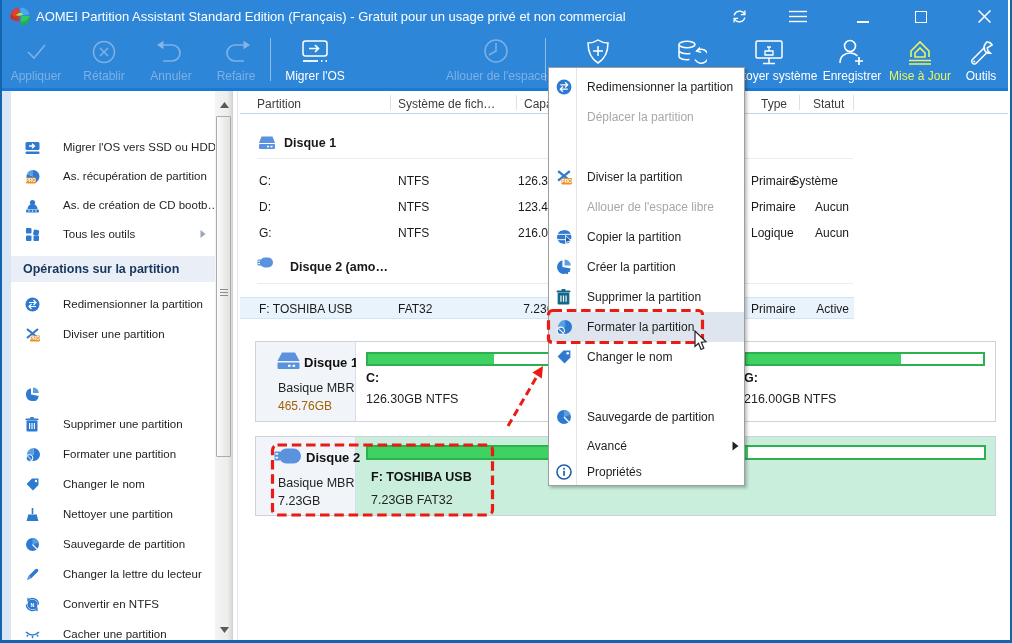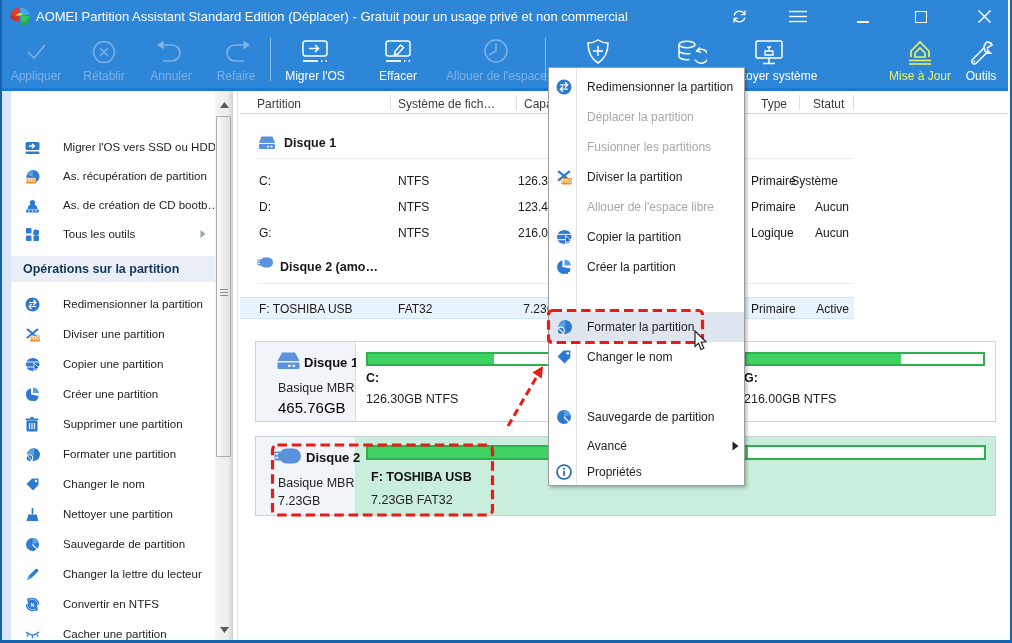--- a/index.html
+++ b/index.html
@@ -49,21 +49,21 @@
   <svg class="abs" style="left:8px;top:5px" width="24" height="24" viewBox="0 0 24 24">
     <path d="M12.3 2.6 A9.3 7.2 0 0 1 21.5 9.6 L12.7 10.2 Z" fill="#47a9ea"></path>
     <path d="M21.6 11 A9.3 7.2 0 0 1 13 17.1 L13 20.9 A9.3 7.2 0 0 0 21.6 14.8 Z" fill="#1fb049"></path>
     <path d="M21.6 11 A9.3 7.2 0 0 1 13 17.1 L13.3 10.7 Z" fill="#2ecb5a"></path>
     <path d="M10.6 2.8 A9.3 7.2 0 0 0 2.6 9.8 L2.6 13.6 L6 15.4 L6 11.7 L11 10.4 Z" fill="#c62f23"></path>
     <path d="M6 11.7 L11 10.4 L10.6 2.8 A9.3 7.2 0 0 0 3.2 9.2 Z" fill="#e23f30"></path>
     <path d="M6 11.7 L11.2 10.3 L11.2 16.8 L6 15.4 Z" fill="#d03427"></path>
     <path d="M7.6 9.9 Q11.5 7.2 15.5 8.9 Q12.3 12.2 7.6 9.9 Z" fill="#a4e33b"></path>
     <path d="M10.2 9.2 Q12 8.2 13.6 8.8" fill="none" stroke="#eaf870" stroke-width="0.8"></path>
   </svg>
-  <div class="abs ttl" style="left:36px;top:9px;">AOMEI Partition Assistant Standard Edition (Déplacer) - Gratuit pour un usage privé et non commercial</div>
+  <div class="abs ttl" style="left:36px;top:9px;">AOMEI Partition Assistant Standard Edition (Français) - Gratuit pour un usage privé et non commercial</div>
   <svg class="abs" style="left:731px;top:8px" width="17" height="17" viewBox="0 0 17 17" fill="none" stroke="#fff" stroke-width="1.4">
     <path d="M13.6 6.2 A5.6 5.6 0 0 0 3.2 7.4"></path>
       <path d="M3.4 10.8 A5.6 5.6 0 0 0 13.8 9.6"></path>
     <path d="M13.9 2.6 L13.9 6.6 L9.9 6.6" stroke-width="1.3"></path>
     <path d="M3.1 14.4 L3.1 10.4 L7.1 10.4" stroke-width="1.3"></path>
   </svg>
   <svg class="abs" style="left:789px;top:10px" width="18" height="13" viewBox="0 0 18 13" stroke="#fff" stroke-width="1.4">
     <line x1="0" y1="1.5" x2="18" y2="1.5"></line>
       <line x1="0" y1="6.5" x2="18" y2="6.5"></line>
       <line x1="0" y1="11.5" x2="18" y2="11.5"></line>
@@ -106,29 +106,20 @@
   <div class="tb-sep" style="left:270px"></div>
   <div class="tb-item" style="left:270px;width:90px">
     <svg width="34" height="30" viewBox="0 0 34 30" fill="none" stroke="#fff" stroke-width="1.5">
       <rect x="5" y="4" width="24" height="15" rx="2.5"></rect>
       <path d="M11 11.5 h9 M17 8 l3.5 3.5 L17 15" stroke-width="1.7"></path>
       <path d="M5 24 h24" stroke-width="1.8"></path>
         <path d="M20 24 h3 M24.5 24 h3" stroke="#2e86d8" stroke-width="1.8"></path>
     </svg>
     <div class="tb-lbl">Migrer l'OS</div>
   </div>
-  <div class="tb-item" style="left:353px;width:90px">
-    <svg width="34" height="30" viewBox="0 0 34 30" fill="none" stroke="#fff" stroke-width="1.5">
-      <rect x="5" y="4" width="24" height="15" rx="2.5"></rect>
-      <path d="M14 14.5 l5.5-6.5 l3 2.5 L17 17 l-3.5 0.5 z" stroke-width="1.4"></path>
-      <path d="M5 24 h24" stroke-width="1.8"></path>
-        <path d="M20 24 h3 M24.5 24 h3" stroke="#2e86d8" stroke-width="1.8"></path>
-    </svg>
-    <div class="tb-lbl">Effacer</div>
-  </div>
   <div class="tb-item dis" style="left:446px;width:100px">
     <svg width="32" height="30" viewBox="0 0 32 30" fill="none" stroke="#7db1e5" stroke-width="1.5">
       <circle cx="16" cy="14" r="11"></circle>
         <path d="M16 6 L16 14 L9 18"></path>
     </svg>
     <div class="tb-lbl">Allouer de l'espace</div>
   </div>
   <div class="tb-sep" style="left:545px"></div>
   <div class="tb-item" style="left:553px;width:90px">
     <svg width="32" height="30" viewBox="0 0 32 30" fill="none" stroke="#fff" stroke-width="1.5">
@@ -145,20 +136,28 @@
     </svg>
   </div>
   <div class="tb-item" style="left:724px;width:90px">
     <svg width="34" height="30" viewBox="0 0 34 30" fill="none" stroke="#fff" stroke-width="1.5">
       <rect x="4" y="4" width="26" height="17" rx="1.5"></rect>
       <path d="M17 21 v5 M11 26.5 h12"></path>
       <path d="M13 14 h8 v4 h-8 z M17 14 v-4 M15 10 h4" stroke-width="1.3"></path>
     </svg>
     <div class="tb-lbl">Nettoyer système</div>
   </div>
+  <div class="tb-item" style="left:807px;width:90px">
+    <svg width="34" height="30" viewBox="0 0 34 30" fill="none" stroke="#fff" stroke-width="1.6">
+      <circle cx="15" cy="9" r="5.5"></circle>
+      <path d="M5 26 c0 -7 5 -10 10 -10 c3 0 5.5 1 7.5 3"></path>
+      <path d="M24 20 v8 M20 24 h8" stroke-width="1.7"></path>
+    </svg>
+    <div class="tb-lbl">Enregistrer</div>
+  </div>
   <div class="tb-item" style="left:875px;width:90px;color:#eaf55e">
     <svg width="34" height="30" viewBox="0 0 34 30" fill="none" stroke="#eaf55e" stroke-width="1.6">
       <path d="M8 20 L8 14 L17 5 L26 14 L26 20"></path>
       <path d="M12 20 L12 16 L17 11 L22 16 L22 20 Z"></path>
       <path d="M6 23.5 h22 M6 27 h22"></path>
     </svg>
     <div class="tb-lbl">Mise à Jour</div>
   </div>
   <div class="tb-item" style="left:936px;width:90px">
     <svg width="32" height="30" viewBox="0 0 32 30" fill="none" stroke="#fff" stroke-width="1.5">
@@ -223,35 +222,26 @@
     <span class="txt">Redimensionner la partition</span>
     </div>
   <div class="side-item" style="top:228px">
     <svg width="16" height="16" viewBox="0 0 16 16">
         <path d="M2 2 L13 11 M13 2 L2 11" stroke="#2e7ad1" stroke-width="2.2"></path>
         <rect x="5" y="8.5" width="10" height="6" rx="1" fill="#e8912d"></rect>
         <text x="10" y="13.3" font-size="4.5" fill="#fff" text-anchor="middle" font-weight="bold">PRO</text>
       </svg>
     <span class="txt">Diviser une partition</span>
     </div>
-  <div class="side-item" style="top:258px">
-    <svg width="15" height="15" viewBox="0 0 15 15">
-        <circle cx="7.5" cy="7.5" r="7" fill="#2e7ad1"></circle>
-        <path d="M7.5 0.5 a7 7 0 0 0 0 14 M1 5 h13 M1 10 h13 M7.5 0.5 a9 7 0 0 0 0 14 M7.5 0.5 a9 7 0 0 1 0 14" stroke="#fff" stroke-width="0.9" fill="none"></path>
-        <path d="M9 6 l5 5 l-3.5 1 l-1.5 3 z" fill="#1c5fae" stroke="#fff" stroke-width="0.8"></path>
-      </svg>
-    <span class="txt">Copier une partition</span>
-    </div>
   <div class="side-item" style="top:288px">
     <svg width="15" height="15" viewBox="0 0 15 15">
         <path d="M13.8 9 A6.5 6.5 0 1 1 6 1.2 L6 7.5 Z" fill="#2e7ad1"></path>
         <path d="M8 0.5 A6.5 6.5 0 0 1 14 6 L8 6 Z" fill="#5aa0e0"></path>
         <path d="M10.5 14 v-5 M8 11.5 h5" stroke="#2e7ad1" stroke-width="1.6"></path>
       </svg>
-    <span class="txt">Créer une partition</span>
     </div>
   <div class="side-item" style="top:318px">
     <svg width="14" height="15" viewBox="0 0 14 15" fill="#2e7ad1">
         <rect x="1.5" y="3.5" width="11" height="11" rx="1"></rect>
         <rect x="0.5" y="1.5" width="13" height="1.8" rx="0.9"></rect>
         <rect x="5" y="0" width="4" height="1.8" rx="0.9"></rect>
         <path d="M4.6 6 v6 M7 6 v6 M9.4 6 v6" stroke="#fff" stroke-width="1.1"></path>
       </svg>
     <span class="txt">Supprimer une partition</span>
     </div>
@@ -368,21 +358,21 @@
   <div class="cell" style="left:278px;top:135px">216.06GB</div>
   <div class="cell" style="left:511px;top:135px">Logique</div>
   <div class="cell" style="left:540px;top:135px;width:69px;text-align:right">Aucun</div>
 
   <svg class="abs" style="left:17px;top:166px" width="20" height="11" viewBox="0 0 20 11">
       <rect x="3" y="0.5" width="13" height="10" rx="5" fill="#5b92dd"></rect>
       <rect x="0.5" y="2.5" width="4" height="6" rx="1" fill="#5b92dd"></rect>
       <rect x="1.2" y="3.6" width="1.8" height="1.1" fill="#fff"></rect>
       <rect x="1.2" y="6" width="1.8" height="1.1" fill="#fff"></rect>
     </svg>
-  <div class="grp" style="left:40px;top:168px;line-height:16px">Disque 2 (amo…</div>
+  <div class="grp" style="left:50px;top:168px;line-height:16px">Disque 2 (amo…</div>
   <div class="abs" style="left:17px;top:192px;width:596px;height:1px;background:#ececec"></div>
 
   <div class="abs" style="left:0px;top:206px;width:614px;height:22px;background:#e9f3fc;border-top:1px solid #d0e5f7;border-bottom:1px solid #d0e5f7"></div>
   <div class="cell" style="left:19px;top:211px">F: TOSHIBA USB</div>
   <div class="cell" style="left:158px;top:211px">FAT32</div>
   <div class="cell" style="left:240px;top:211px;width:84px;text-align:right">7.23GB</div>
   <div class="cell" style="left:511px;top:211px">Primaire</div>
   <div class="cell" style="left:540px;top:211px;width:69px;text-align:right">Active</div>
 </div>
 
@@ -391,21 +381,21 @@
   <div class="abs" style="left:15px;top:10px;width:741px;height:81px;border:1px solid #ccd3db;background:#fff">
     <div class="abs" style="left:0;top:0;width:100px;height:79px;background:#f1f5fa;border-right:1px solid #d9dee5">
       <svg class="abs" style="left:21px;top:10px" width="23" height="18" viewBox="0 0 23 18">
           <path d="M5 0.5 h13 L22.5 9 H0.5 Z" fill="#5b92dd"></path>
           <rect x="0.5" y="10.5" width="22" height="6.5" rx="1" fill="#5b92dd"></rect>
           <rect x="11" y="12.8" width="2.6" height="2" fill="#fff"></rect>
           <rect x="15.5" y="12.8" width="2.6" height="2" fill="#fff"></rect>
         </svg>
       <div class="abs" style="left:48px;top:13px;font-size:13px;font-weight:bold;color:#111;white-space:nowrap">Disque 1</div>
       <div class="abs" style="left:22px;top:39px;font-size:12.5px;color:#222;white-space:nowrap">Basique MBR</div>
-      <div class="abs" style="left:22px;top:57px;font-size:15px;color:#000000">465.76GB</div>
+      <div class="abs" style="left:22px;top:57px;font-size:12px;color:#a16207">465.76GB</div>
     </div>
     <div class="abs" style="left:100px;top:0;width:275px;height:79px;background:#fff;border-right:1px solid #d9dee5">
       <div class="abs" style="left:10px;top:10px;width:255px;height:14px;border:2px solid #2cb14e;background:#fff">
         <div class="abs" style="left:0;top:0;width:126px;height:10px;background:#3fd161"></div>
       </div>
       <div class="abs" style="left:10px;top:29px;font-size:12.5px;font-weight:bold;color:#111">C:</div>
       <div class="abs" style="left:10px;top:50px;font-size:12.5px;color:#222">126.30GB NTFS</div>
     </div>
     <div class="abs" style="left:375px;top:0;width:103px;height:79px;background:#fff;border-right:1px solid #d9dee5">
       <div class="abs" style="left:10px;top:10px;width:83px;height:14px;border:2px solid #2cb14e;background:#fff">
@@ -456,23 +446,20 @@
   <div class="mi" style="top:4px">
     <svg width="16" height="16" viewBox="0 0 15 15">
         <circle cx="7.5" cy="7.5" r="7" fill="#2e7ad1"></circle>
         <path d="M4 5.5 h7 M8.5 3 L11 5.5 L8.5 8 M11 9.5 h-7 M6.5 7 L4 9.5 L6.5 12" stroke="#fff" stroke-width="1.2" fill="none"></path>
       </svg>
     <span class="txt">Redimensionner la partition</span>
     </div>
   <div class="mi dis" style="top:34px">
       <span class="txt">Déplacer la partition</span>
     </div>
-  <div class="mi dis" style="top:64px">
-      <span class="txt">Fusionner les partitions</span>
-    </div>
   <div class="mi" style="top:94px">
     <svg width="17" height="17" viewBox="0 0 16 16">
         <path d="M2 2 L13 11 M13 2 L2 11" stroke="#2e7ad1" stroke-width="2.2"></path>
         <rect x="5" y="8.5" width="10" height="6" rx="1" fill="#e8912d"></rect>
         <text x="10" y="13.3" font-size="4.5" fill="#fff" text-anchor="middle" font-weight="bold">PRO</text>
       </svg>
     <span class="txt">Diviser la partition</span>
     </div>
   <div class="mi dis" style="top:124px">
       <span class="txt">Allouer de l'espace libre</span>
@@ -485,20 +472,29 @@
       </svg>
     <span class="txt">Copier la partition</span>
     </div>
   <div class="mi" style="top:184px">
     <svg width="16" height="16" viewBox="0 0 15 15">
         <path d="M13.8 9 A6.5 6.5 0 1 1 6 1.2 L6 7.5 Z" fill="#2e7ad1"></path>
         <path d="M8 0.5 A6.5 6.5 0 0 1 14 6 L8 6 Z" fill="#5aa0e0"></path>
         <path d="M10.5 14 v-5 M8 11.5 h5" stroke="#2e7ad1" stroke-width="1.6"></path>
       </svg>
     <span class="txt">Créer la partition</span>
+    </div>
+  <div class="mi" style="top:214px">
+    <svg width="15" height="16" viewBox="0 0 14 15" fill="#13678a">
+        <rect x="1.5" y="3.5" width="11" height="11" rx="1"></rect>
+        <rect x="0.5" y="1.5" width="13" height="1.8" rx="0.9"></rect>
+        <rect x="5" y="0" width="4" height="1.8" rx="0.9"></rect>
+        <path d="M4.6 6 v6 M7 6 v6 M9.4 6 v6" stroke="#fff" stroke-width="1.1"></path>
+      </svg>
+    <span class="txt">Supprimer la partition</span>
     </div>
   <div class="mi hov" style="top:244px">
       <div class="gutfix"></div>
     <svg width="16" height="16" viewBox="0 0 15 15" style="z-index:2">
         <path d="M8.5 1 A6.5 6.5 0 1 1 2.3 9.5 L8.5 7.5 Z" fill="#2e7ad1"></path>
         <path d="M8.5 1 A6.5 6.5 0 0 0 2.3 9.5 L8.5 7.5 Z" fill="#5aa0e0"></path>
         <circle cx="4.5" cy="11" r="3.4" fill="#2e7ad1" stroke="#fff" stroke-width="1"></circle>
         <path d="M2.2 8.7 l4.6 4.6" stroke="#fff" stroke-width="1"></path>
       </svg>
     <span class="txt">Formater la partition</span>

